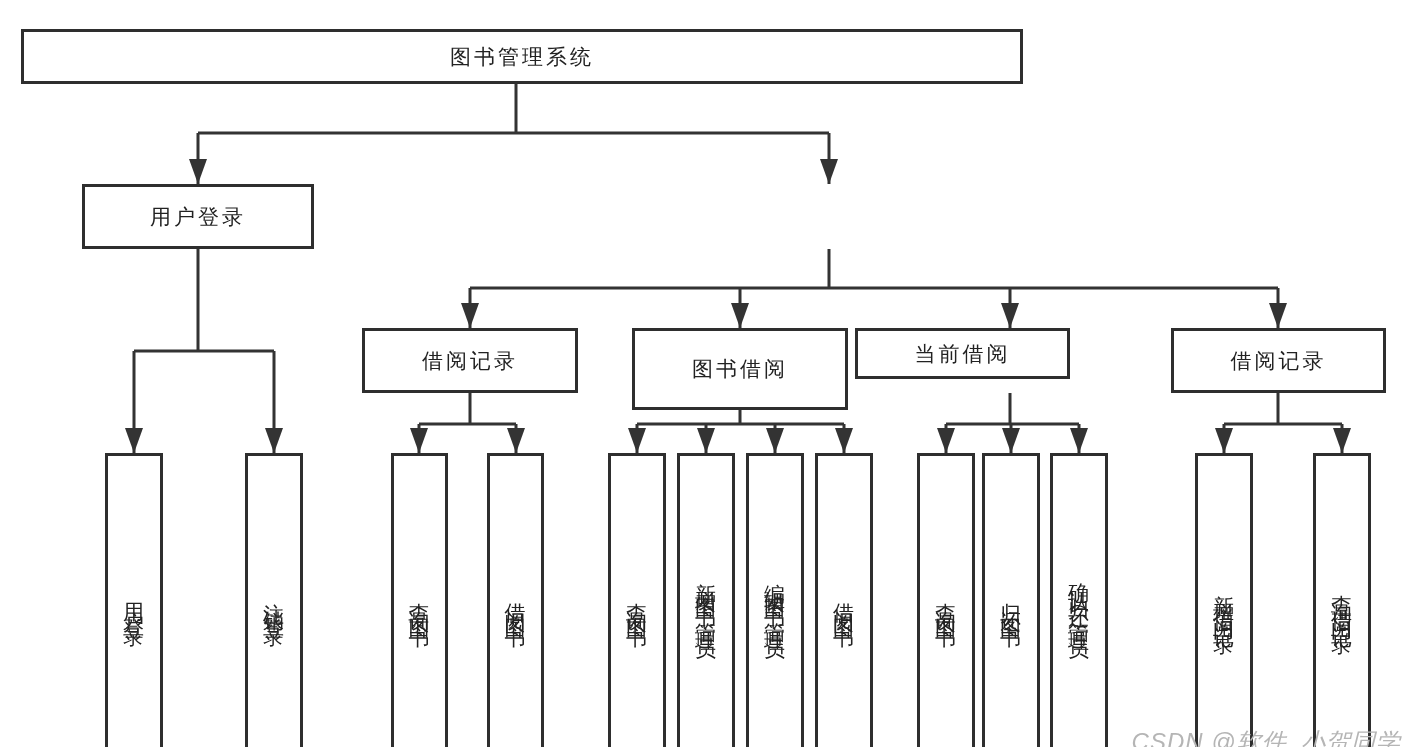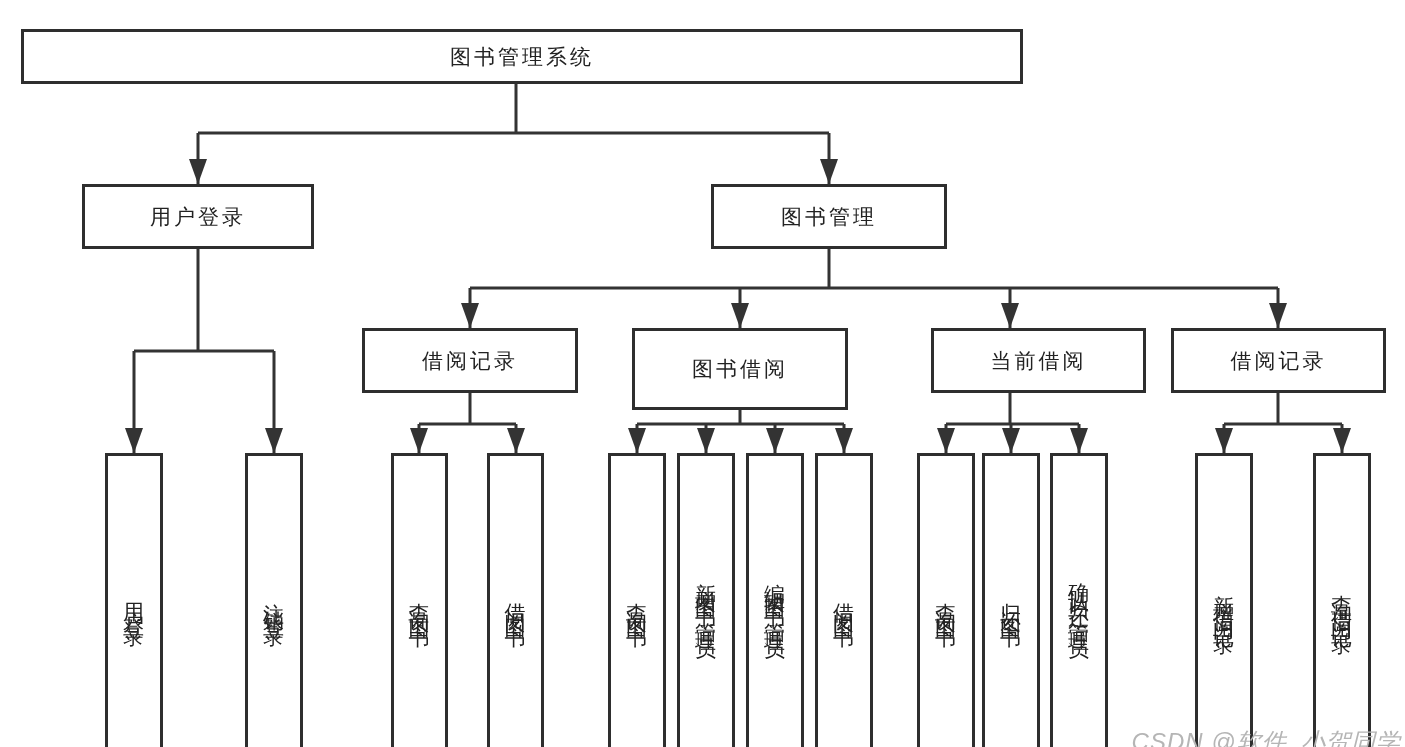--- a/index.html
+++ b/index.html
@@ -101,25 +101,24 @@
     <g>
       <path d="M1278,377 L1278,408 M1224,408 L1342,408 M1224,408 L1224,437 M1342,408 L1342,437"></path>
       <polygon points="1215,412 1233,412 1224,437"></polygon>
       <polygon points="1333,412 1351,412 1342,437"></polygon>
     </g>
   </svg>
 
   <div class="box hbox" style="left:21px;top:13px;width:1002px;height:55px;">图书管理系统</div>
 
   <div class="box hbox" style="left:82px;top:168px;width:232px;height:65px;">用户登录</div>
-  <div class="box hbox" style="left:711px;top:168px;width:236px;height:65px;">图书管理</div>
 
   <div class="box hbox" style="left:362px;top:312px;width:216px;height:65px;">借阅记录</div>
   <div class="box hbox" style="left:632px;top:312px;width:216px;height:82px;">图书借阅</div>
-  <div class="box hbox" style="left:931px;top:312px;width:215px;height:65px;">当前借阅</div>
+  <div class="box hbox" style="left:855px;top:312px;width:215px;height:51px;">当前借阅</div>
   <div class="box hbox" style="left:1171px;top:312px;width:215px;height:65px;">借阅记录</div>
 
   <div class="box vbox" style="left:105px;top:437px;width:58px;height:298px;">用户登录</div>
   <div class="box vbox" style="left:245px;top:437px;width:58px;height:298px;">注销登录</div>
 
   <div class="box vbox" style="left:391px;top:437px;width:57px;height:298px;">查询图书</div>
   <div class="box vbox" style="left:487px;top:437px;width:57px;height:298px;">借阅图书</div>
 
   <div class="box vbox" style="left:608px;top:437px;width:58px;height:298px;">查询图书</div>
   <div class="box vbox" style="left:677px;top:437px;width:58px;height:298px;">新增图书（管理员）</div>

